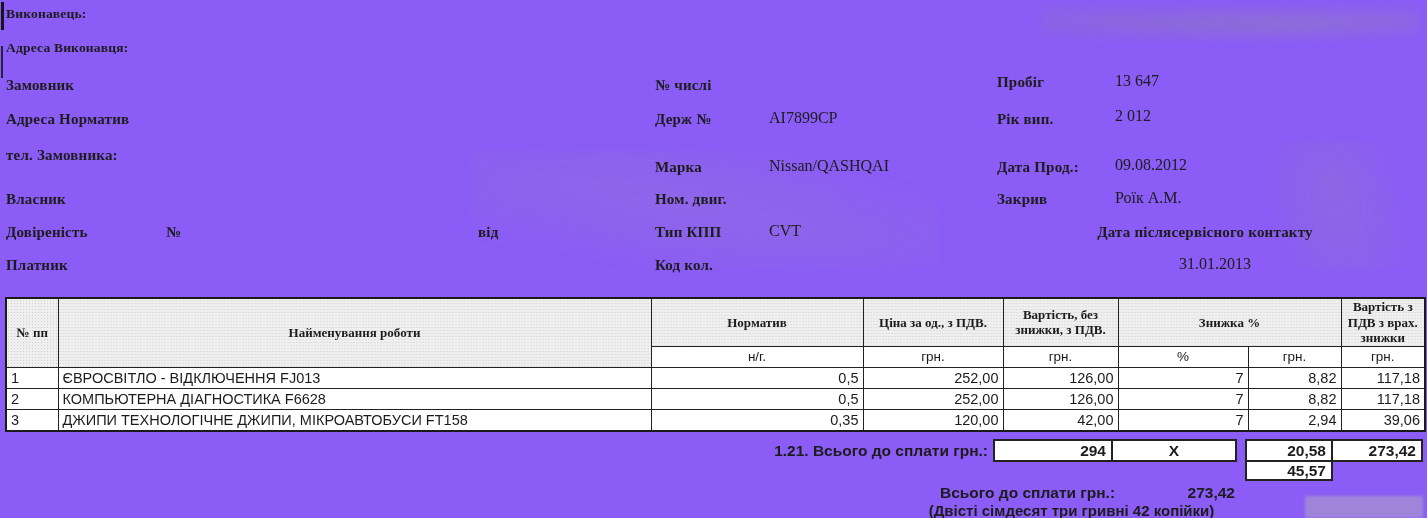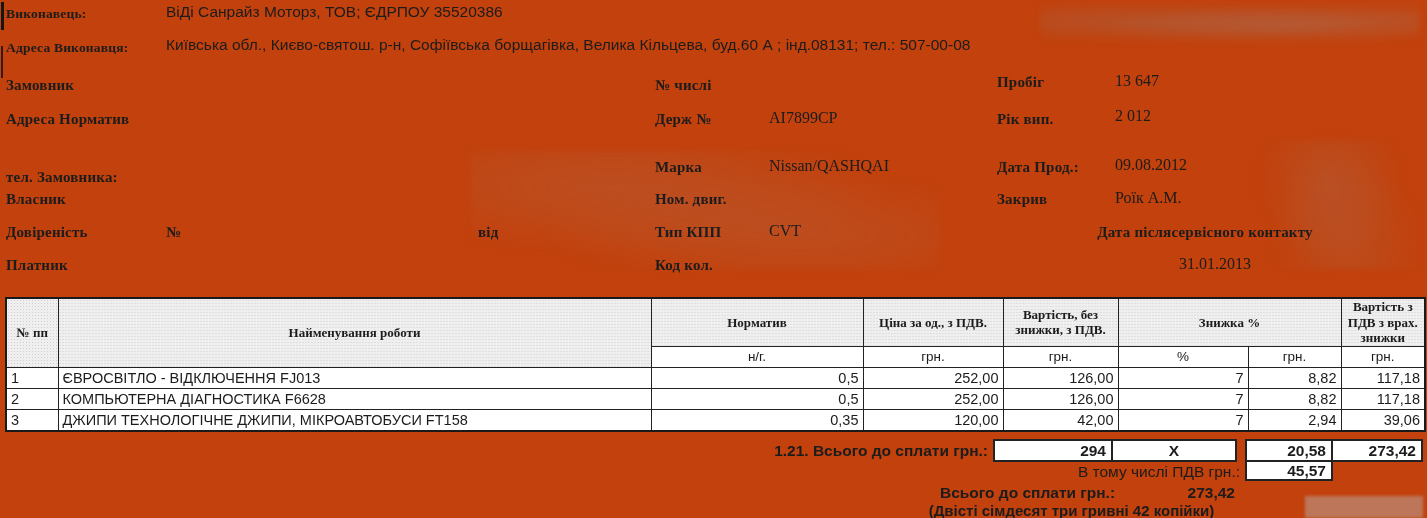--- a/index.html
+++ b/index.html
@@ -1,17 +1,17 @@
 <!DOCTYPE html>
 <html><head>
 <meta charset="utf-8">
 <style>
   html,body { margin:0; padding:0; background:#ffffff; }
   #page {
-    position:relative; width:1427px; height:518px; background:#c2410c;
+    position:relative; width:1427px; height:518px; background:#8b5cf6;
     overflow:hidden; font-family:"Liberation Sans", sans-serif; color:#1c1c1c;
   }
   .abs { position:absolute; white-space:nowrap; }
   .lbl-sm { font:bold 13.5px "Liberation Serif", serif; letter-spacing:.2px; }
   .lbl    { font:bold 15px "Liberation Serif", serif; letter-spacing:.2px; }
   .val-sans  { font:15.5px "Liberation Sans", sans-serif; }
   .val-serif { font:16px "Liberation Serif", serif; }
   .center { text-align:center; }
   .right  { text-align:right; }
 
@@ -61,27 +61,25 @@
 
   <div class="noise n1"></div>
   <div class="noise n2"></div>
   <div class="noise n3"></div>
   <div class="noise n4"></div>
   <div class="edge-mark" style="left:1px;top:2px;width:3px;height:28px;"></div>
   <div class="edge-mark" style="left:1px;top:46px;width:2px;height:32px;opacity:.85;"></div>
   <div class="speck" style="left:218px;top:333px;"></div>
 
   <div class="abs lbl-sm" style="left:6px;top:6px;">Виконавець:</div>
-  <div class="abs val-sans" style="left:166px;top:3px;">ВіДі Санрайз Моторз, ТОВ; ЄДРПОУ 35520386</div>
   <div class="abs lbl-sm" style="left:6px;top:40px;">Адреса Виконавця:</div>
-  <div class="abs val-sans" style="left:166px;top:36px;">Київська обл., Києво-святош. р-н, Софіївська борщагівка, Велика Кільцева, буд.60 А ; інд.08131; тел.: 507-00-08</div>
 
   <div class="abs lbl" style="left:6px;top:77px;">Замовник</div>
   <div class="abs lbl" style="left:6px;top:111px;">Адреса Норматив</div>
-  <div class="abs lbl" style="left:6px;top:169px;">тел. Замовника:</div>
+  <div class="abs lbl" style="left:6px;top:147px;">тел. Замовника:</div>
   <div class="abs lbl" style="left:6px;top:191px;">Власник</div>
   <div class="abs lbl" style="left:6px;top:224px;">Довіреність</div>
   <div class="abs lbl" style="left:166px;top:224px;">№</div>
   <div class="abs lbl" style="left:478px;top:224px;">від</div>
   <div class="abs lbl" style="left:6px;top:257px;">Платник</div>
 
   <div class="abs lbl" style="left:655px;top:77px;">№ числі</div>
   <div class="abs lbl" style="left:655px;top:111px;">Держ №</div>
   <div class="abs val-serif" style="left:769px;top:109px;">АІ7899СР</div>
   <div class="abs lbl" style="left:655px;top:159px;">Марка</div>
@@ -165,21 +163,20 @@
       </tr>
     </tbody>
   </table>
 
   <div class="abs tot-lbl right" style="left:600px;top:442px;width:388px;">1.21. Всього до сплати грн.:</div>
   <div class="tbox r" style="left:993px;top:439px;width:120px;height:23px;">294</div>
   <div class="tbox c" style="left:1111px;top:439px;width:126px;height:23px;">X</div>
   <div class="tbox r" style="left:1245px;top:439px;width:88px;height:23px;">20,58</div>
   <div class="tbox r" style="left:1331px;top:439px;width:92px;height:23px;">273,42</div>
 
-  <div class="abs tot-txt right" style="left:800px;top:463px;width:440px;">В тому числі ПДВ грн.:</div>
   <div class="tbox r" style="left:1245px;top:460px;width:88px;height:21px;">45,57</div>
 
   <div class="abs tot-lbl" style="left:940px;top:484px;">Всього до сплати грн.:</div>
   <div class="abs tot-lbl right" style="left:1140px;top:484px;width:95px;">273,42</div>
 
   <div class="abs tot-lbl center" style="left:906px;top:502px;width:331px;font-size:15px;">(Двісті сімдесят три гривні 42 копійки)</div>
 
 </div>
 
 </body></html>

